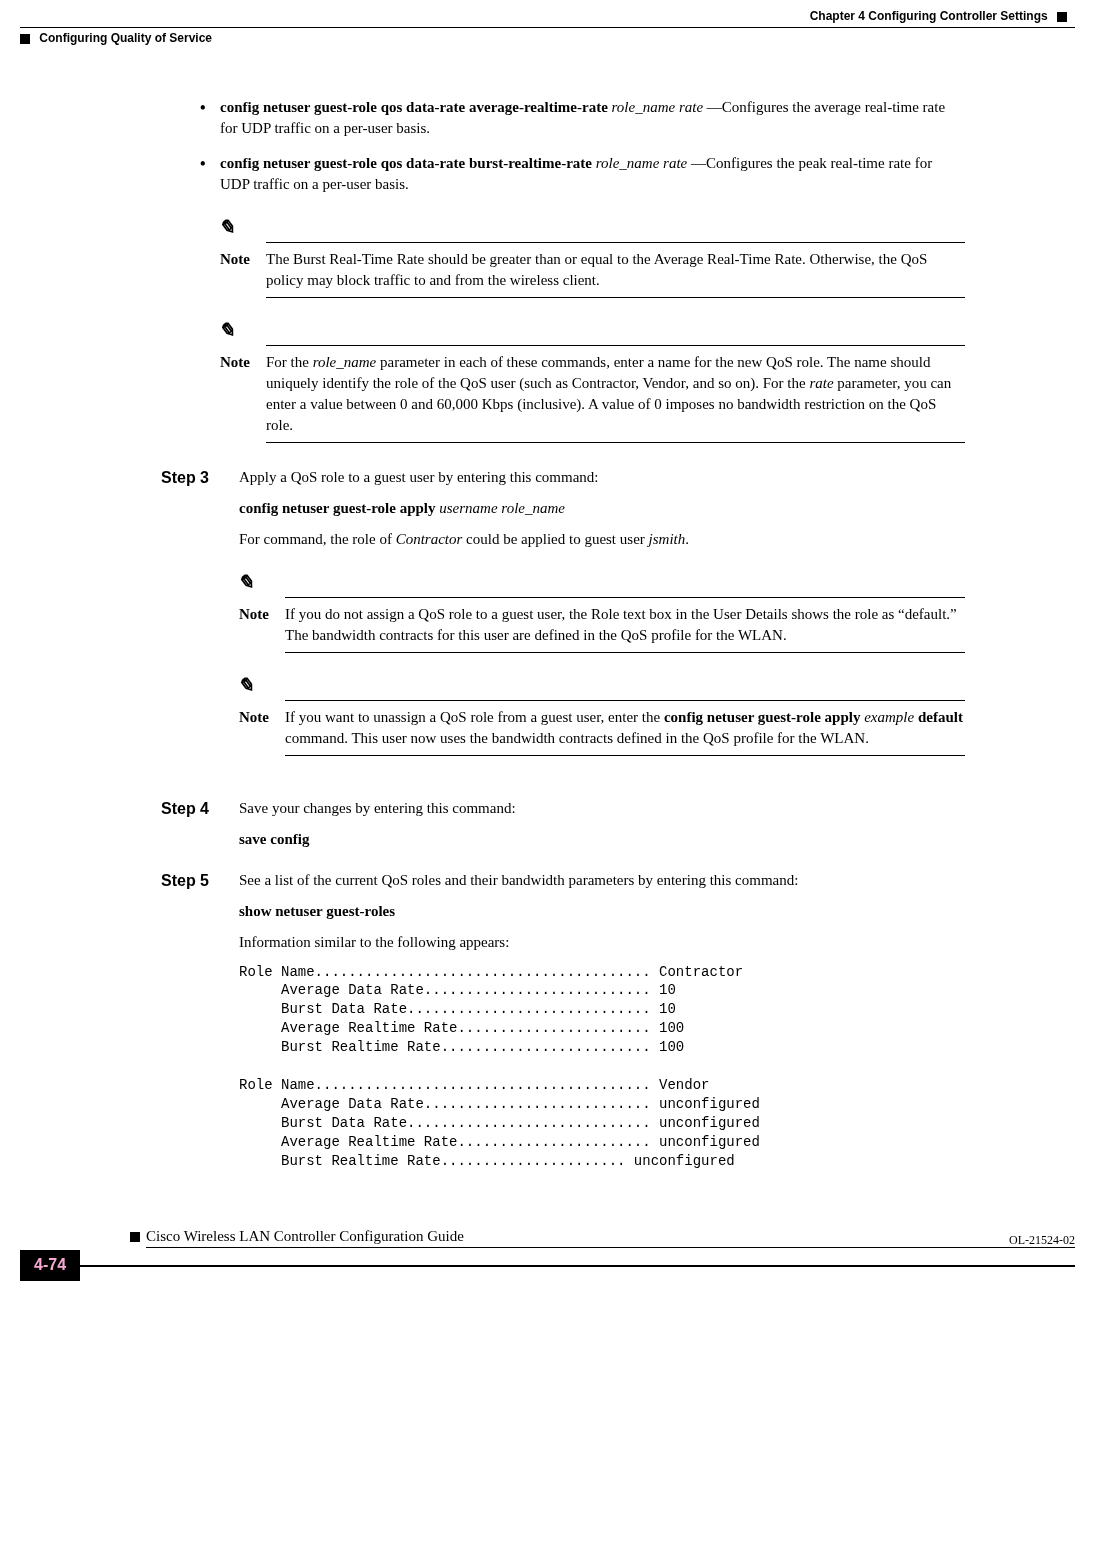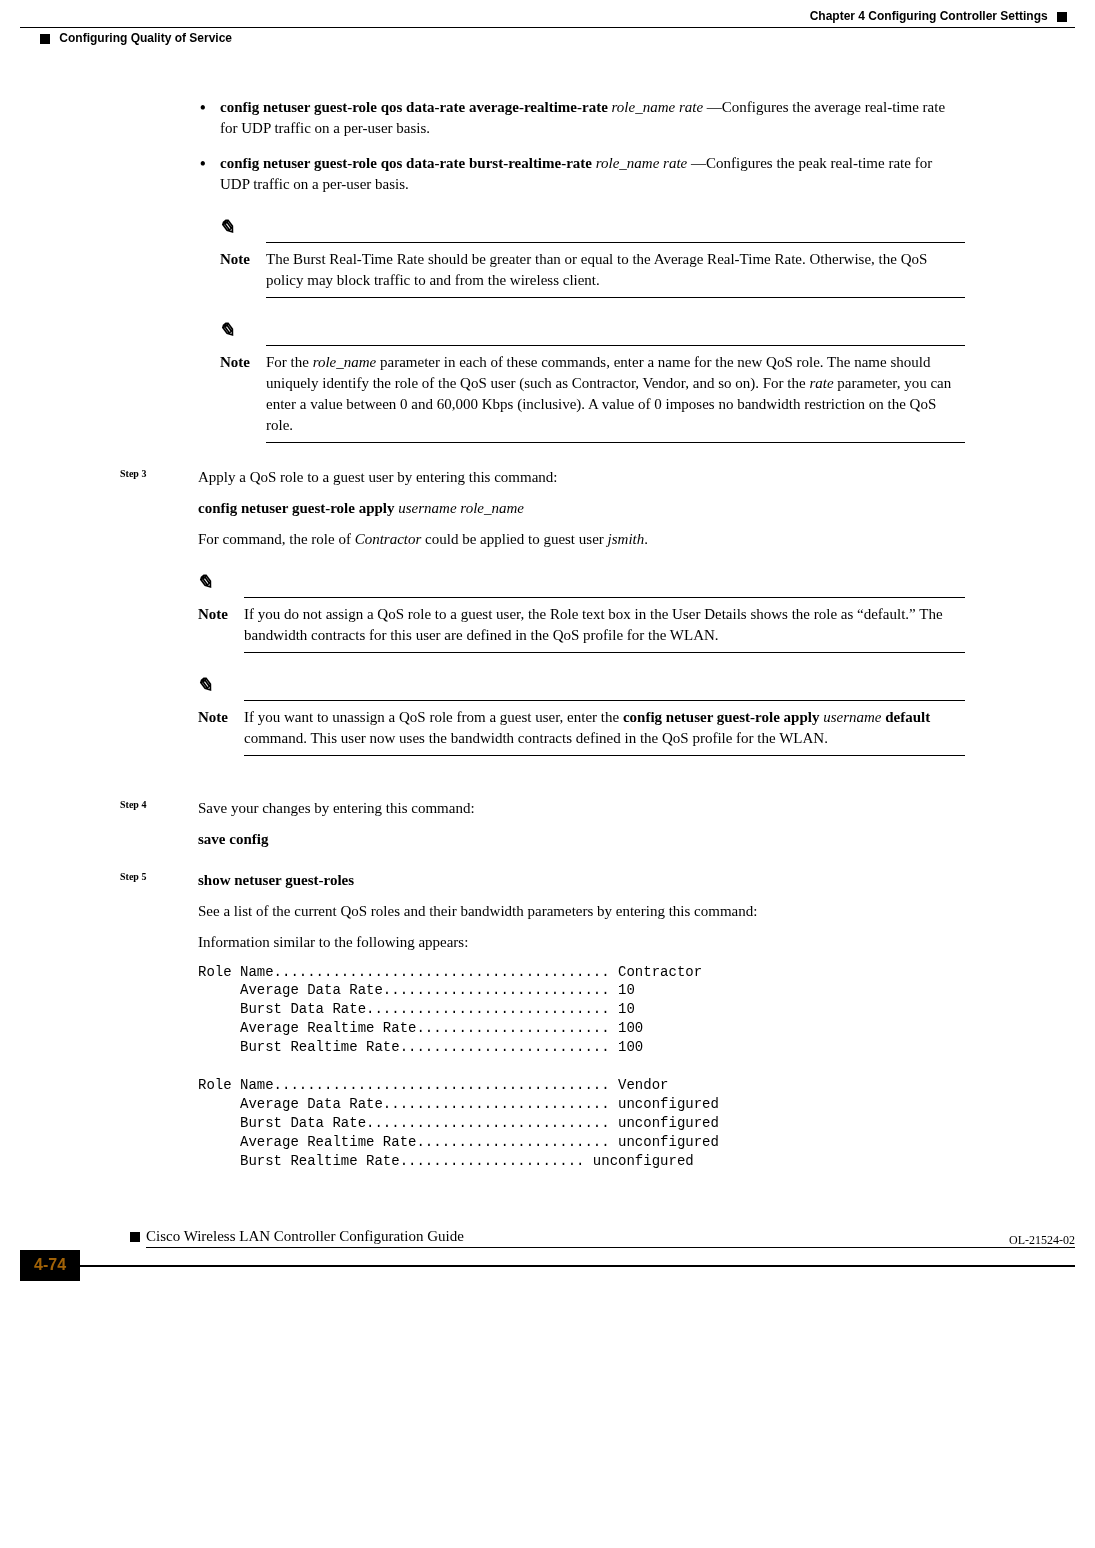--- a/index.html
+++ b/index.html
@@ -42,21 +42,20 @@
       height: 10px;
       background: #000;
       margin-right: 6px;
       vertical-align: middle;
     }
     .subhead {
       padding: 2px 20px 0 20px;
       font-size: 12px;
       font-family: Arial, Helvetica, sans-serif;
       font-weight: bold;
-      margin-left: 20px;
     }
     .content {
       padding: 50px 130px 50px 120px;
     }
     .body-indent {
       margin-left: 78px;
     }
     .bullet-list {
       list-style: none;
     }
@@ -100,25 +99,26 @@
       align-items: flex-start;
     }
     .note-label {
       font-weight: bold;
       width: 46px;
       flex-shrink: 0;
     }
     .note-text { flex: 1; }
     .step-row { display: flex; margin-top: 24px; margin-bottom: 6px; }
     .step-label {
-      font-family: Liberation Serif, serif;
-      font-weight: bold;
-      font-size: 10px;
+      font-family: Liberation Sans, sans-serif;
+      font-weight: bold;
+      font-size: 16px;
       width: 78px;
       flex-shrink: 0;
+      margin-left: 41px;
     }
     .step-body { flex: 1; }
     .step-body p { margin-bottom: 10px; }
     .code {
       font-family: "Courier New", Courier, monospace;
       font-size: 14px;
       white-space: pre;
       line-height: 1.35;
       margin-top: 8px;
     }
@@ -140,21 +140,21 @@
       background: #000;
       margin-right: 6px;
     }
     .footer-bottom {
       display: flex;
       align-items: stretch;
       margin-top: 2px;
     }
     .page-box {
       background: #000;
-      color: #a16207;
+      color: #f9a8d4;
       font-family: Arial, Helvetica, sans-serif;
       font-weight: bold;
       font-size: 16px;
       padding: 4px 14px;
       margin-left: 20px;
     }
     .footer-line {
       flex: 1;
       height: 2px;
       background: #000;
@@ -250,41 +250,41 @@
         </div>
         <div class="note-rule-bottom"></div>
       </div>
 
       <div class="note-block">
         <span class="note-icon">✎</span>
         <div class="note-rule"></div>
         <div class="note-row">
           <div class="note-label">Note</div>
           <div class="note-text">
-            <span>If you want to unassign a QoS role from a guest user, enter the </span><span class="b">config netuser guest-role apply </span><span class="i">username</span><span class="b"> default</span><span> command. This user now uses the bandwidth contracts defined in the QoS profile for the WLAN.</span>
+            <span>If you want to unassign a QoS role from a guest user, enter the </span><span class="b">config netuser guest-role apply </span><span class="i">example</span><span class="b"> default</span><span> command. This user now uses the bandwidth contracts defined in the QoS profile for the WLAN.</span>
           </div>
         </div>
         <div class="note-rule-bottom"></div>
       </div>
     </div>
   </div>
 
   <div class="step-row">
     <div class="step-label">Step 4</div>
     <div class="step-body">
       <p>Save your changes by entering this command:</p>
       <p><span class="b">save config</span></p>
     </div>
   </div>
 
   <div class="step-row" style="margin-top:10px">
     <div class="step-label">Step 5</div>
     <div class="step-body">
+      <p>See a list of the current QoS roles and their bandwidth parameters by entering this command:</p>
       <p><span class="b">show netuser guest-roles</span></p>
-      <p>See a list of the current QoS roles and their bandwidth parameters by entering this command:</p>
       <p>Information similar to the following appears:</p>
       <div class="code">Role Name........................................ Contractor
      Average Data Rate........................... 10
      Burst Data Rate............................. 10
      Average Realtime Rate....................... 100
      Burst Realtime Rate......................... 100
 
 Role Name........................................ Vendor
      Average Data Rate........................... unconfigured
      Burst Data Rate............................. unconfigured

